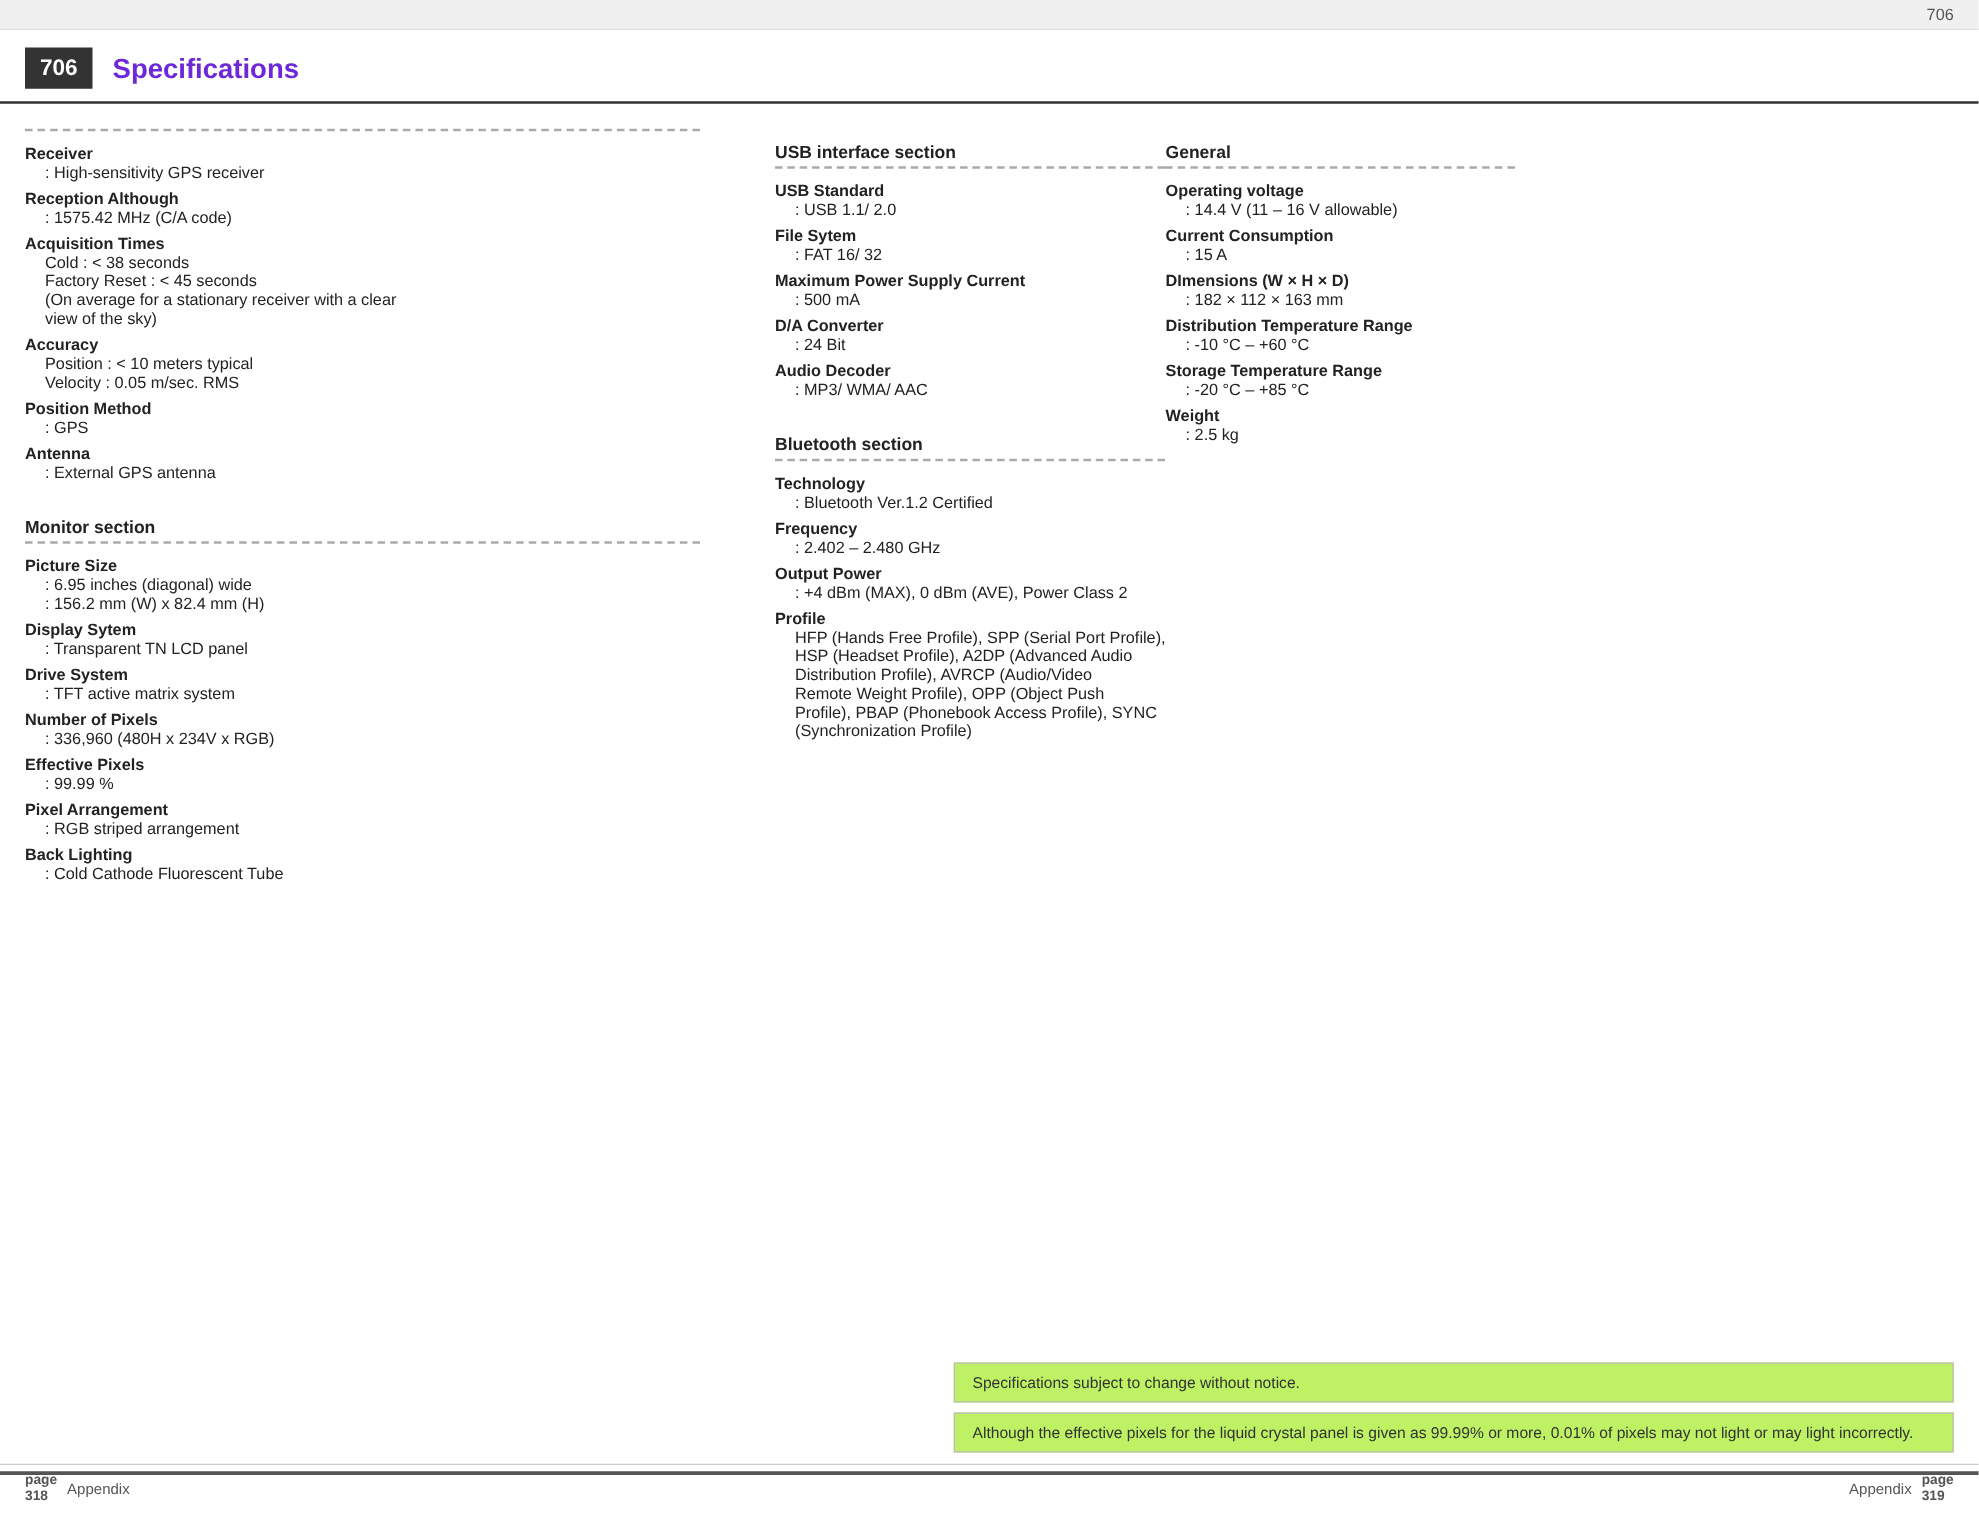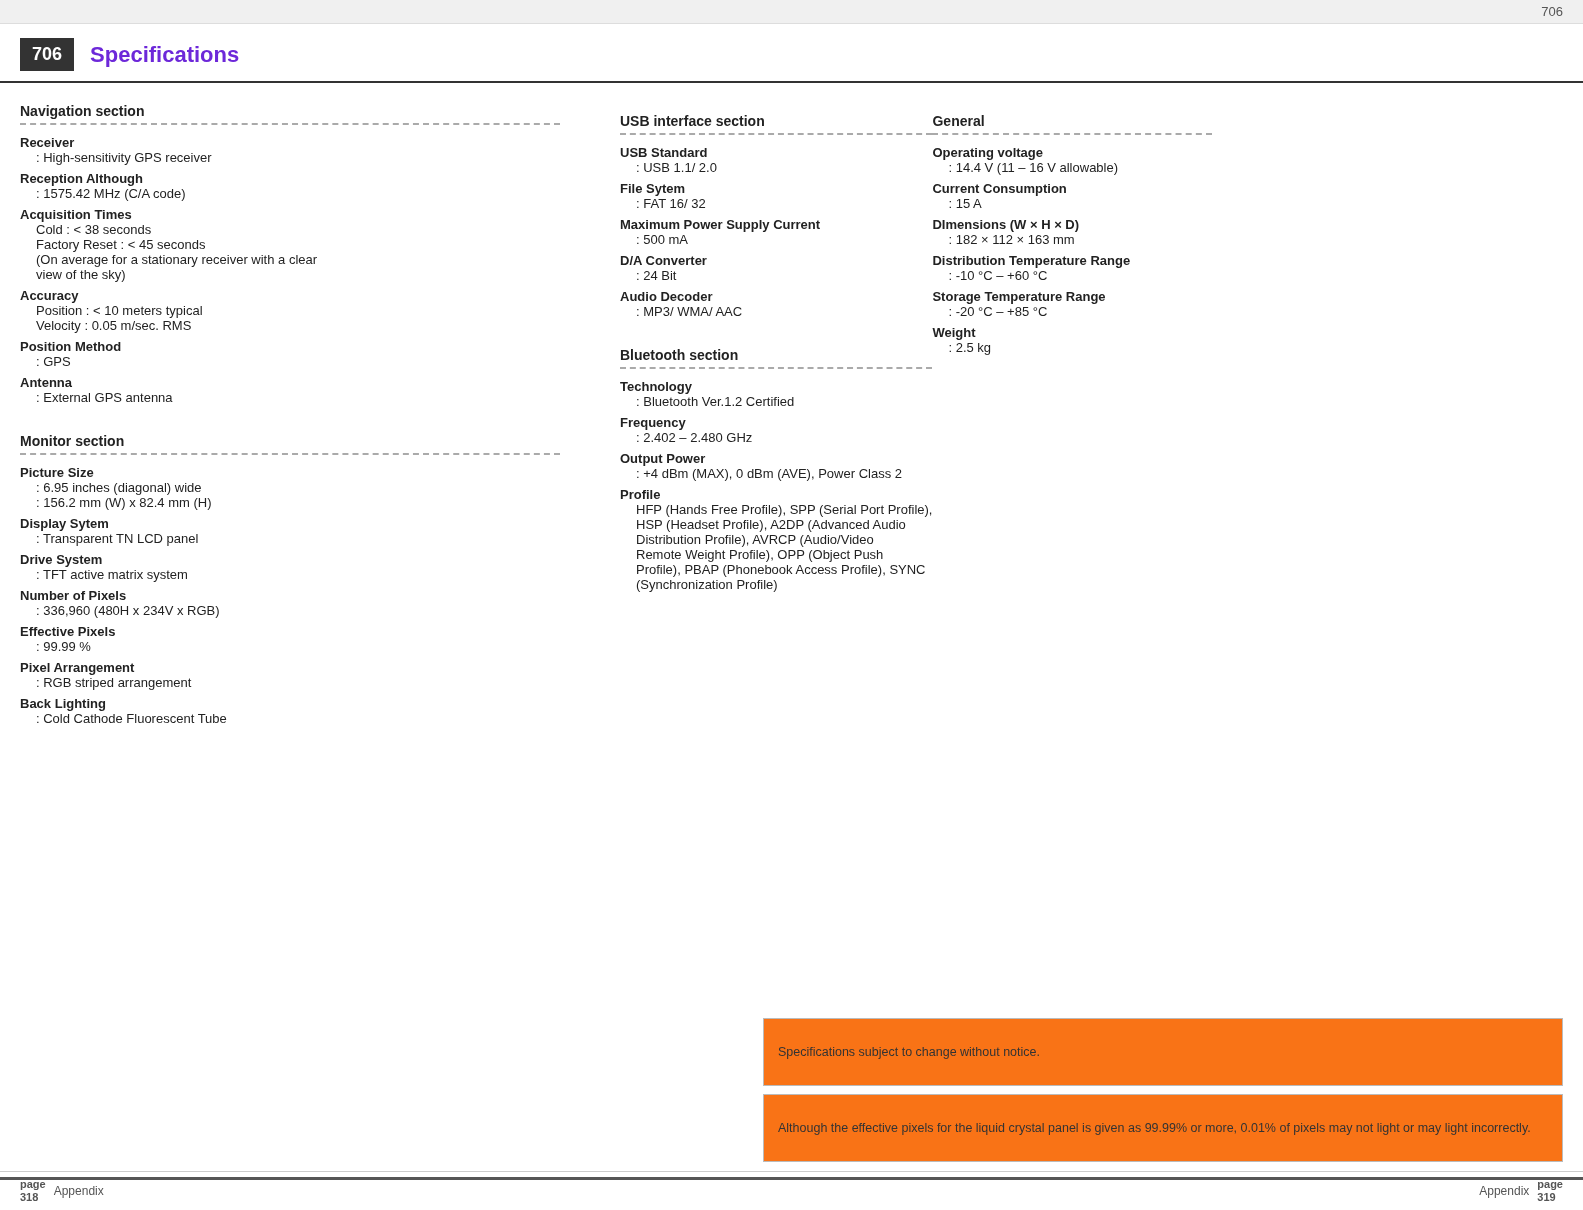--- a/index.html
+++ b/index.html
@@ -100,25 +100,25 @@
     
     .footer-notes {
       position: absolute;
       bottom: 40px;
       right: 20px;
       width: 800px;
     }
 
     .note-box {
       border: 1px solid #bbb;
-      padding: 26px 14px;
+      padding: 8px 14px;
       font-size: 12.5px;
       color: #333;
       margin-bottom: 8px;
-      background: #f97316;
+      background: #bef264;
     }
 
     
     .bottom-nav {
       position: absolute;
       bottom: 0;
       left: 0;
       right: 0;
       display: flex;
       justify-content: space-between;
@@ -166,21 +166,20 @@
 <div class="page-header">
   <div class="page-number-badge">706</div>
   <div class="page-title">Specifications</div>
 </div>
 
 <div class="main-content">
 
   <div class="left-col">
 
     <div class="section">
-      <div class="section-title">Navigation section</div>
       <hr class="section-divider">
 
       <div class="spec-item">
         <div class="spec-label">Receiver</div>
         <div class="spec-value">: High-sensitivity GPS receiver</div>
       </div>
       <div class="spec-item">
         <div class="spec-label">Reception Although</div>
         <div class="spec-value">: 1575.42 MHz (C/A code)</div>
       </div>

